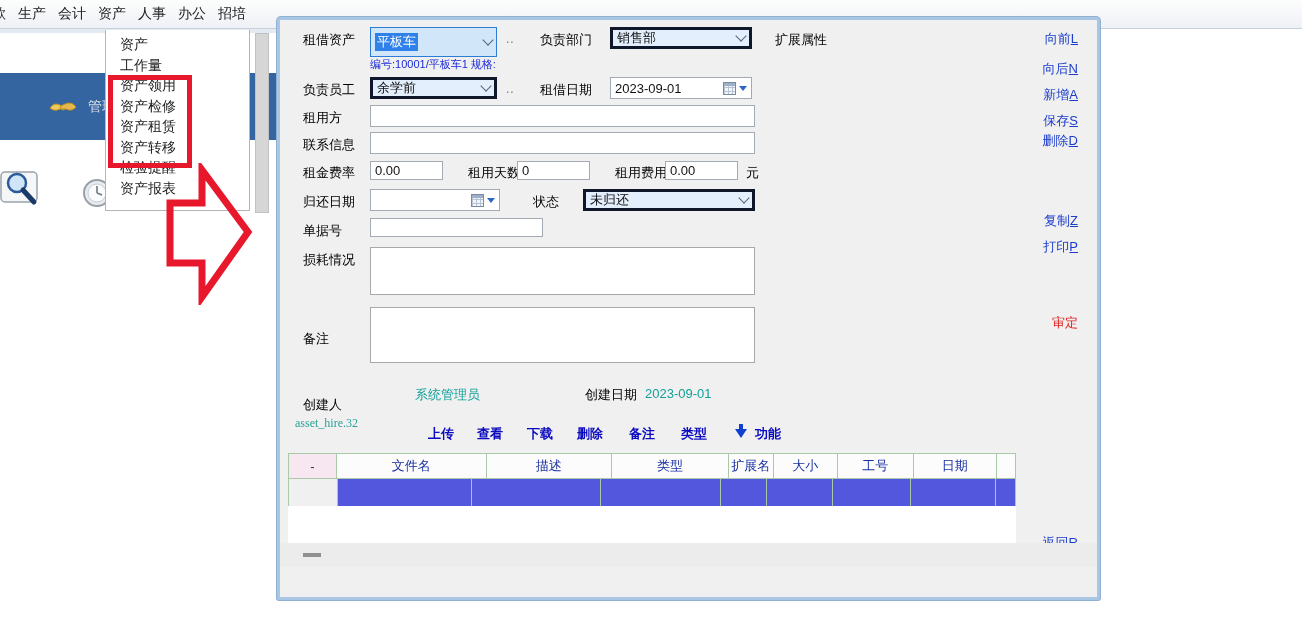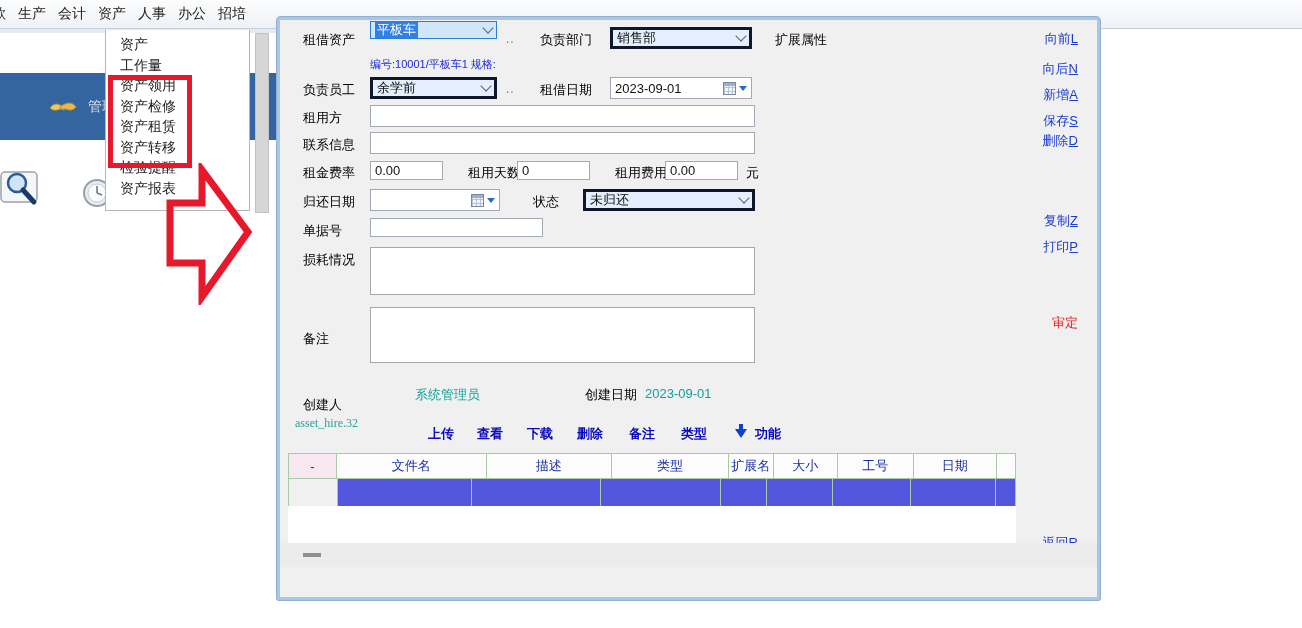--- a/index.html
+++ b/index.html
@@ -129,21 +129,21 @@
   <div class="redbox"></div>
   <svg class="redarrow" width="96" height="142" viewBox="0 0 96 142">
     <polygon points="10,40 42,40 42,7 88,69 42,134 42,100 10,100" fill="none" stroke="#e8182c" stroke-width="7" stroke-linejoin="miter"></polygon>
   </svg>
 
   <div class="dialog">
 
     <div class="dbody">
 
       <div class="lbl" style="left:23px;top:11px">租借资产</div>
-      <div class="fld combo focused" style="left:90px;top:1px;width:127px;height:18px">
+      <div class="fld combo focused" style="left:90px;top:7px;width:127px;height:30px">
         <span class="sel-val">平板车</span>
         <span class="chev"></span>
       </div>
       <div class="dots" style="left:226px;top:12px">..</div>
       <div class="lbl" style="left:260px;top:11px">负责部门</div>
       <div class="fld combo" style="left:330px;top:7px;width:142px;height:22px">
         <span>销售部</span>
         <span class="chev"></span>
       </div>
       <div class="lbl" style="left:495px;top:11px">扩展属性</div>

